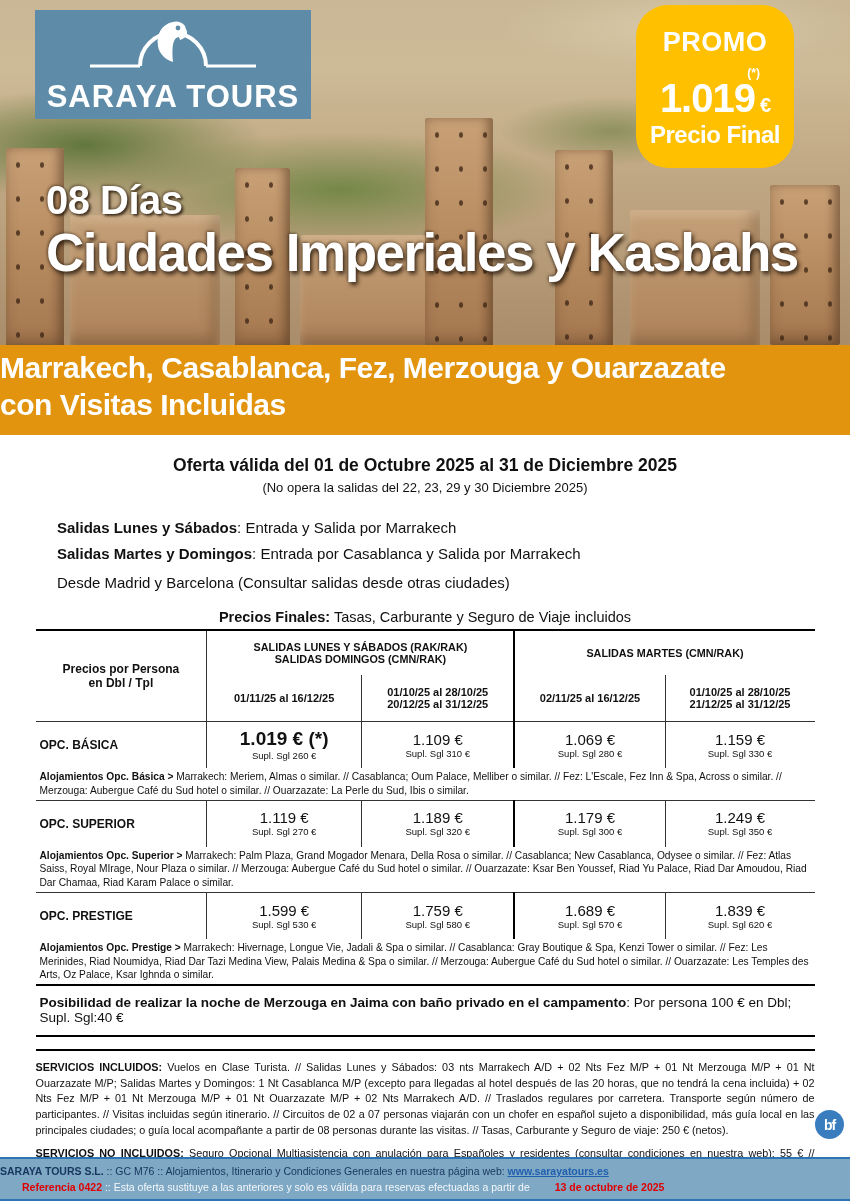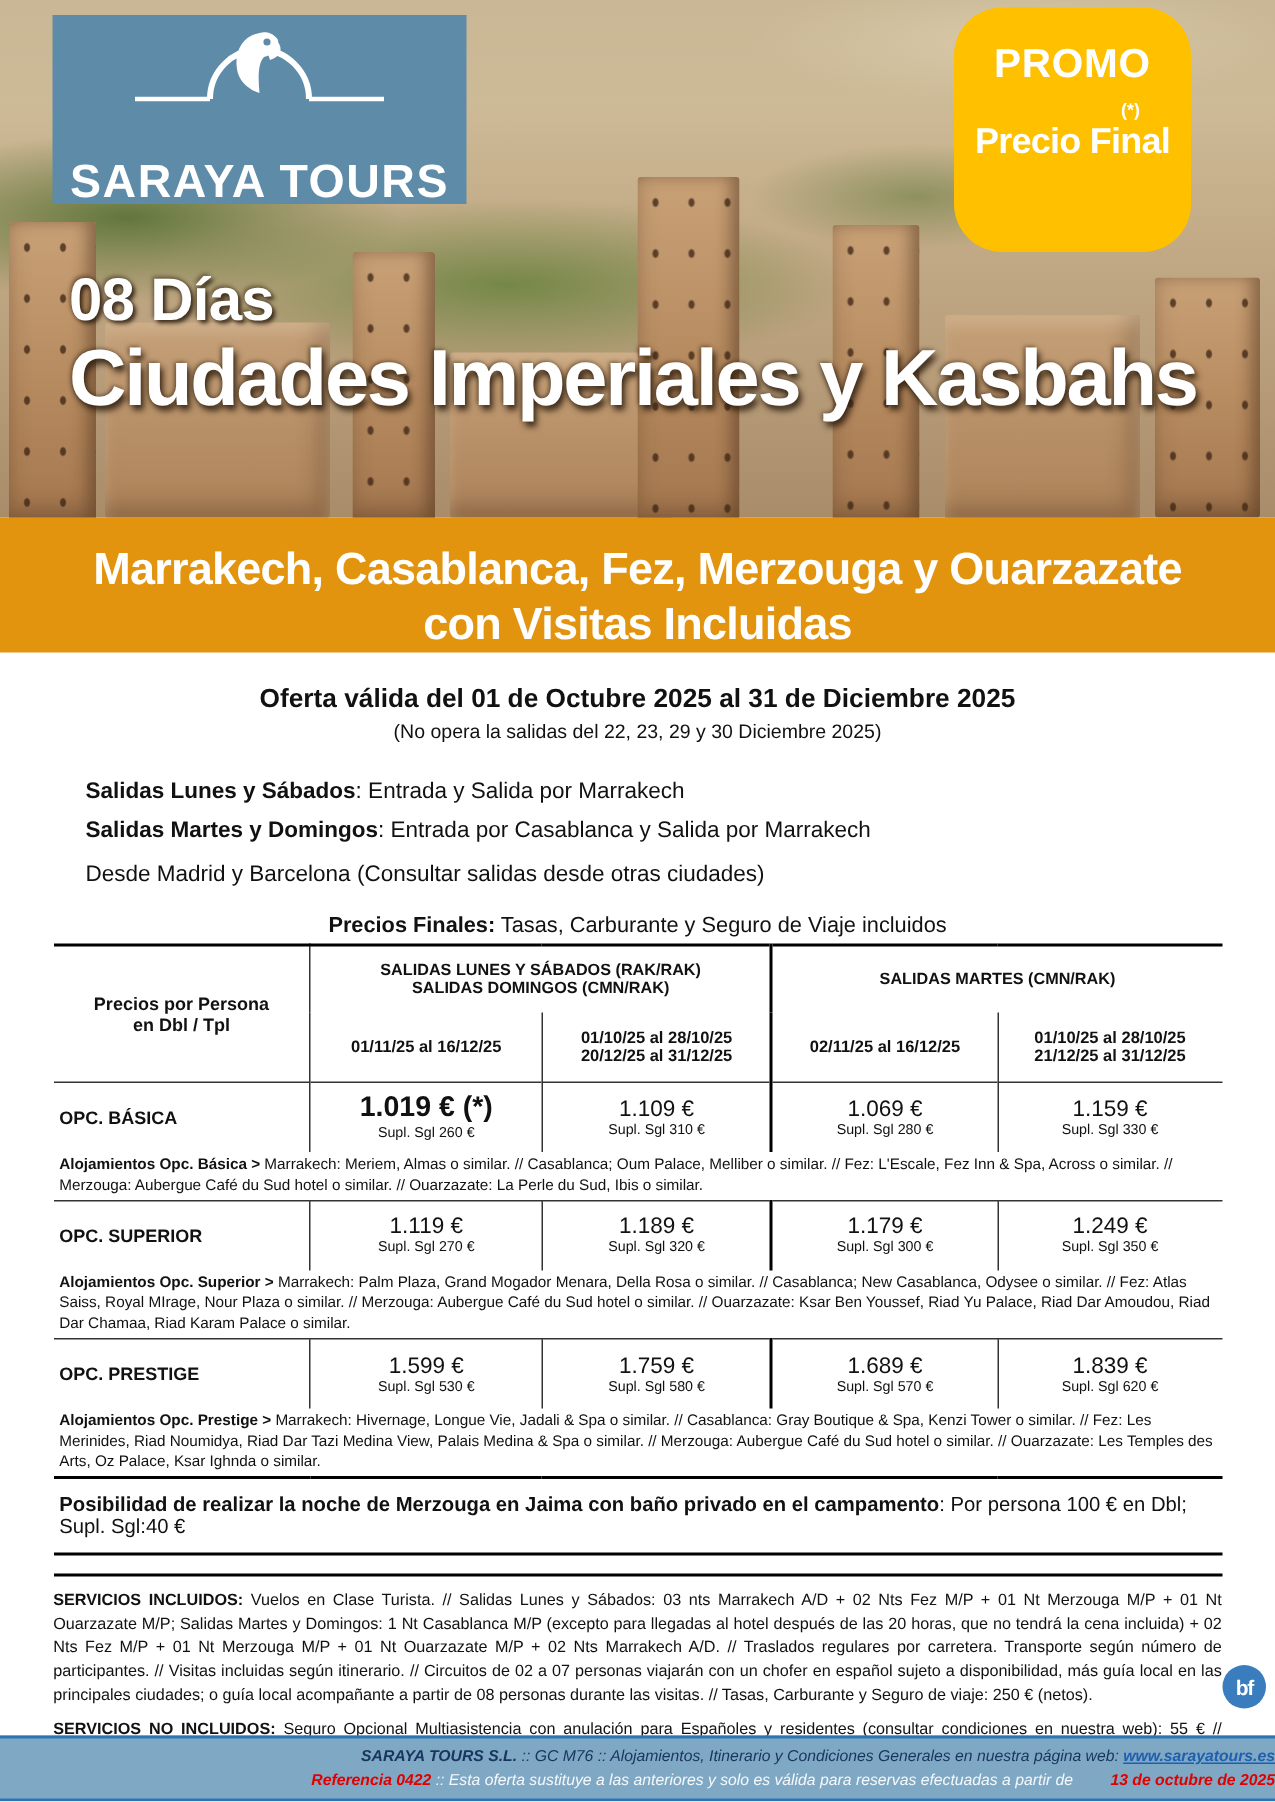--- a/index.html
+++ b/index.html
@@ -15,41 +15,41 @@
       radial-gradient(ellipse 160px 50px at 72% 38%, rgba(96,120,60,.55), rgba(96,120,60,0) 70%),
       linear-gradient(180deg,#c9b795 0%,#cdba97 20%,#c3ab87 45%,#b89d7a 72%,#a98c69 100%);}
   .tower{position:absolute;border-radius:2px;
     background-image:radial-gradient(rgba(58,34,18,.75) 1.5px, rgba(0,0,0,0) 2.5px),
       linear-gradient(180deg,#c9a177 0%,#b68a5f 55%,#a4774f 100%);
     background-size:24px 34px,100% 100%;
     box-shadow:inset -6px 0 10px rgba(70,45,25,.38), inset 0 -10px 14px rgba(70,45,25,.28);}
   .wall{position:absolute;background:linear-gradient(180deg,#c4a078 0%,#ad8259 100%);
     box-shadow:inset 0 6px 10px rgba(255,240,210,.25), inset -8px -8px 14px rgba(70,45,25,.3);border-radius:2px;}
 
-  .logo{position:absolute;left:35px;top:10px;width:276px;height:126px;background:#5E8CA8;
-    display:flex;flex-direction:column;align-items:center;justify-content:space-between;padding-top:4px;box-sizing:border-box;}
+  .logo{position:absolute;left:35px;top:10px;width:276px;height:109px;background:#5E8CA8;
+    display:flex;flex-direction:column;align-items:center;justify-content:flex-start;padding-top:4px;box-sizing:border-box;}
   .logo svg{display:block;}
   .logo-text{color:#fff;font-weight:bold;font-size:31px;letter-spacing:1px;line-height:1;margin-top:1px;}
 
   .promo{position:absolute;left:636px;top:5px;width:158px;height:163px;background:#FFC000;
     border-radius:32px;color:#fff;text-align:center;box-sizing:border-box;padding-top:22px;}
   .promo-label{font-weight:bold;font-size:27px;letter-spacing:.5px;}
   .promo-ast{font-size:12px;font-weight:bold;text-align:right;padding-right:34px;margin-top:8px;height:12px;}
   .promo-price{font-weight:bold;font-size:40px;line-height:1;letter-spacing:-1px;}
   .promo-eur{font-size:20px;font-weight:bold;margin-left:5px;}
   .promo-final{font-weight:bold;font-size:24px;letter-spacing:-.5px;margin-top:3px;}
 
   .hero-titles{position:absolute;left:46px;top:178px;width:790px;color:#fff;}
   .days{font-size:40px;font-weight:bold;letter-spacing:-.5px;
     text-shadow:2px 2px 3px rgba(45,30,15,.9),-1px -1px 3px rgba(45,30,15,.55);}
   .main-title{font-size:53px;font-weight:bold;letter-spacing:-1.5px;line-height:1.15;
     text-shadow:2px 3px 4px rgba(45,30,15,.9),-1px -1px 3px rgba(45,30,15,.55);white-space:nowrap;}
 
   
-  .band{height:90px;background:#E2940E;color:#fff;text-align:center;box-sizing:border-box;padding-top:16px;}
+  .band{height:90px;background:#E2940E;color:#fff;box-sizing:border-box;padding-top:4px;}
   .band-line{font-size:30px;font-weight:bold;line-height:37px;letter-spacing:-.5px;}
 
   
   .content{position:relative;padding:0 35px;}
   .offer-title{margin-top:20px;text-align:center;font-weight:bold;font-size:17.5px;}
   .offer-note{text-align:center;font-size:13px;margin-top:4px;}
   .salidas{margin:20px 0 0 22px;font-size:15px;line-height:26px;}
   .salidas .row3{margin-top:3px;}
   .b{font-weight:bold;}
   .pf{margin-top:13px;text-align:center;font-size:14.5px;}
@@ -73,21 +73,21 @@
   .jaima{width:771px;margin:0 auto;border-bottom:2px solid #000;padding:9px 4px 10px 4px;font-size:13.5px;}
   .legal{width:779px;margin:12px auto 0 auto;border-top:2px solid #000;padding-top:9px;}
   .legal p{margin:0 0 8px 0;font-size:10.8px;line-height:1.45;text-align:justify;}
 
   .bf{position:absolute;right:6px;top:1110px;width:29px;height:29px;border-radius:50%;background:#3A7DBE;
     color:#fff;font-weight:bold;font-size:14px;display:flex;align-items:center;justify-content:center;letter-spacing:-1px;}
 
   
   .footer{position:absolute;left:0;bottom:0;width:850px;height:44px;background:#7FA8C4;
     border-top:2px solid #2E74B5;border-bottom:2px solid #2E74B5;box-sizing:border-box;
-    text-align:right;font-size:10.5px;padding-top:6px;font-style:italic;}
+    text-align:left;font-size:10.5px;padding-top:6px;}
   .footer .l1{color:#17365D;}
   .footer .l1 .company{font-weight:bold;}
   .footer a.site{color:#1F5FAE;font-weight:bold;text-decoration:underline;cursor:pointer;}
   .footer .l2{margin-top:4px;color:#F5F8FB;}
   .red{color:#E00000;font-weight:bold;padding-left:22px;}
 </style>
 </head>
 <body>
 
 <div class="page">
@@ -110,20 +110,21 @@
         <path d="M85 8 C 74 10 68 20 70 32 C 71 40 78 46 85 48 C 84 38 84 28 88 24 C 96 22 99 17 97 12 C 93 7 88 7 85 8 Z" fill="#fff"></path>
         <circle cx="90" cy="14" r="2.4" fill="#5E8CA8"></circle>
         <path d="M97 14 C 101 18 99 24 92 26 L 90 20 Z" fill="#fff"></path>
       </svg>
       <div class="logo-text">SARAYA TOURS</div>
     </div>
 
     <div class="promo">
       <div class="promo-label">PROMO</div>
       <div class="promo-ast">(*)</div>
+      <div class="promo-price"><span>1.019</span><span class="promo-eur">€</span></div>
       <div class="promo-final">Precio Final</div>
     </div>
 
     <div class="hero-titles">
       <div class="days">08 Días</div>
       <div class="main-title">Ciudades Imperiales y Kasbahs</div>
     </div>
   </div>
 
   <div class="band">

